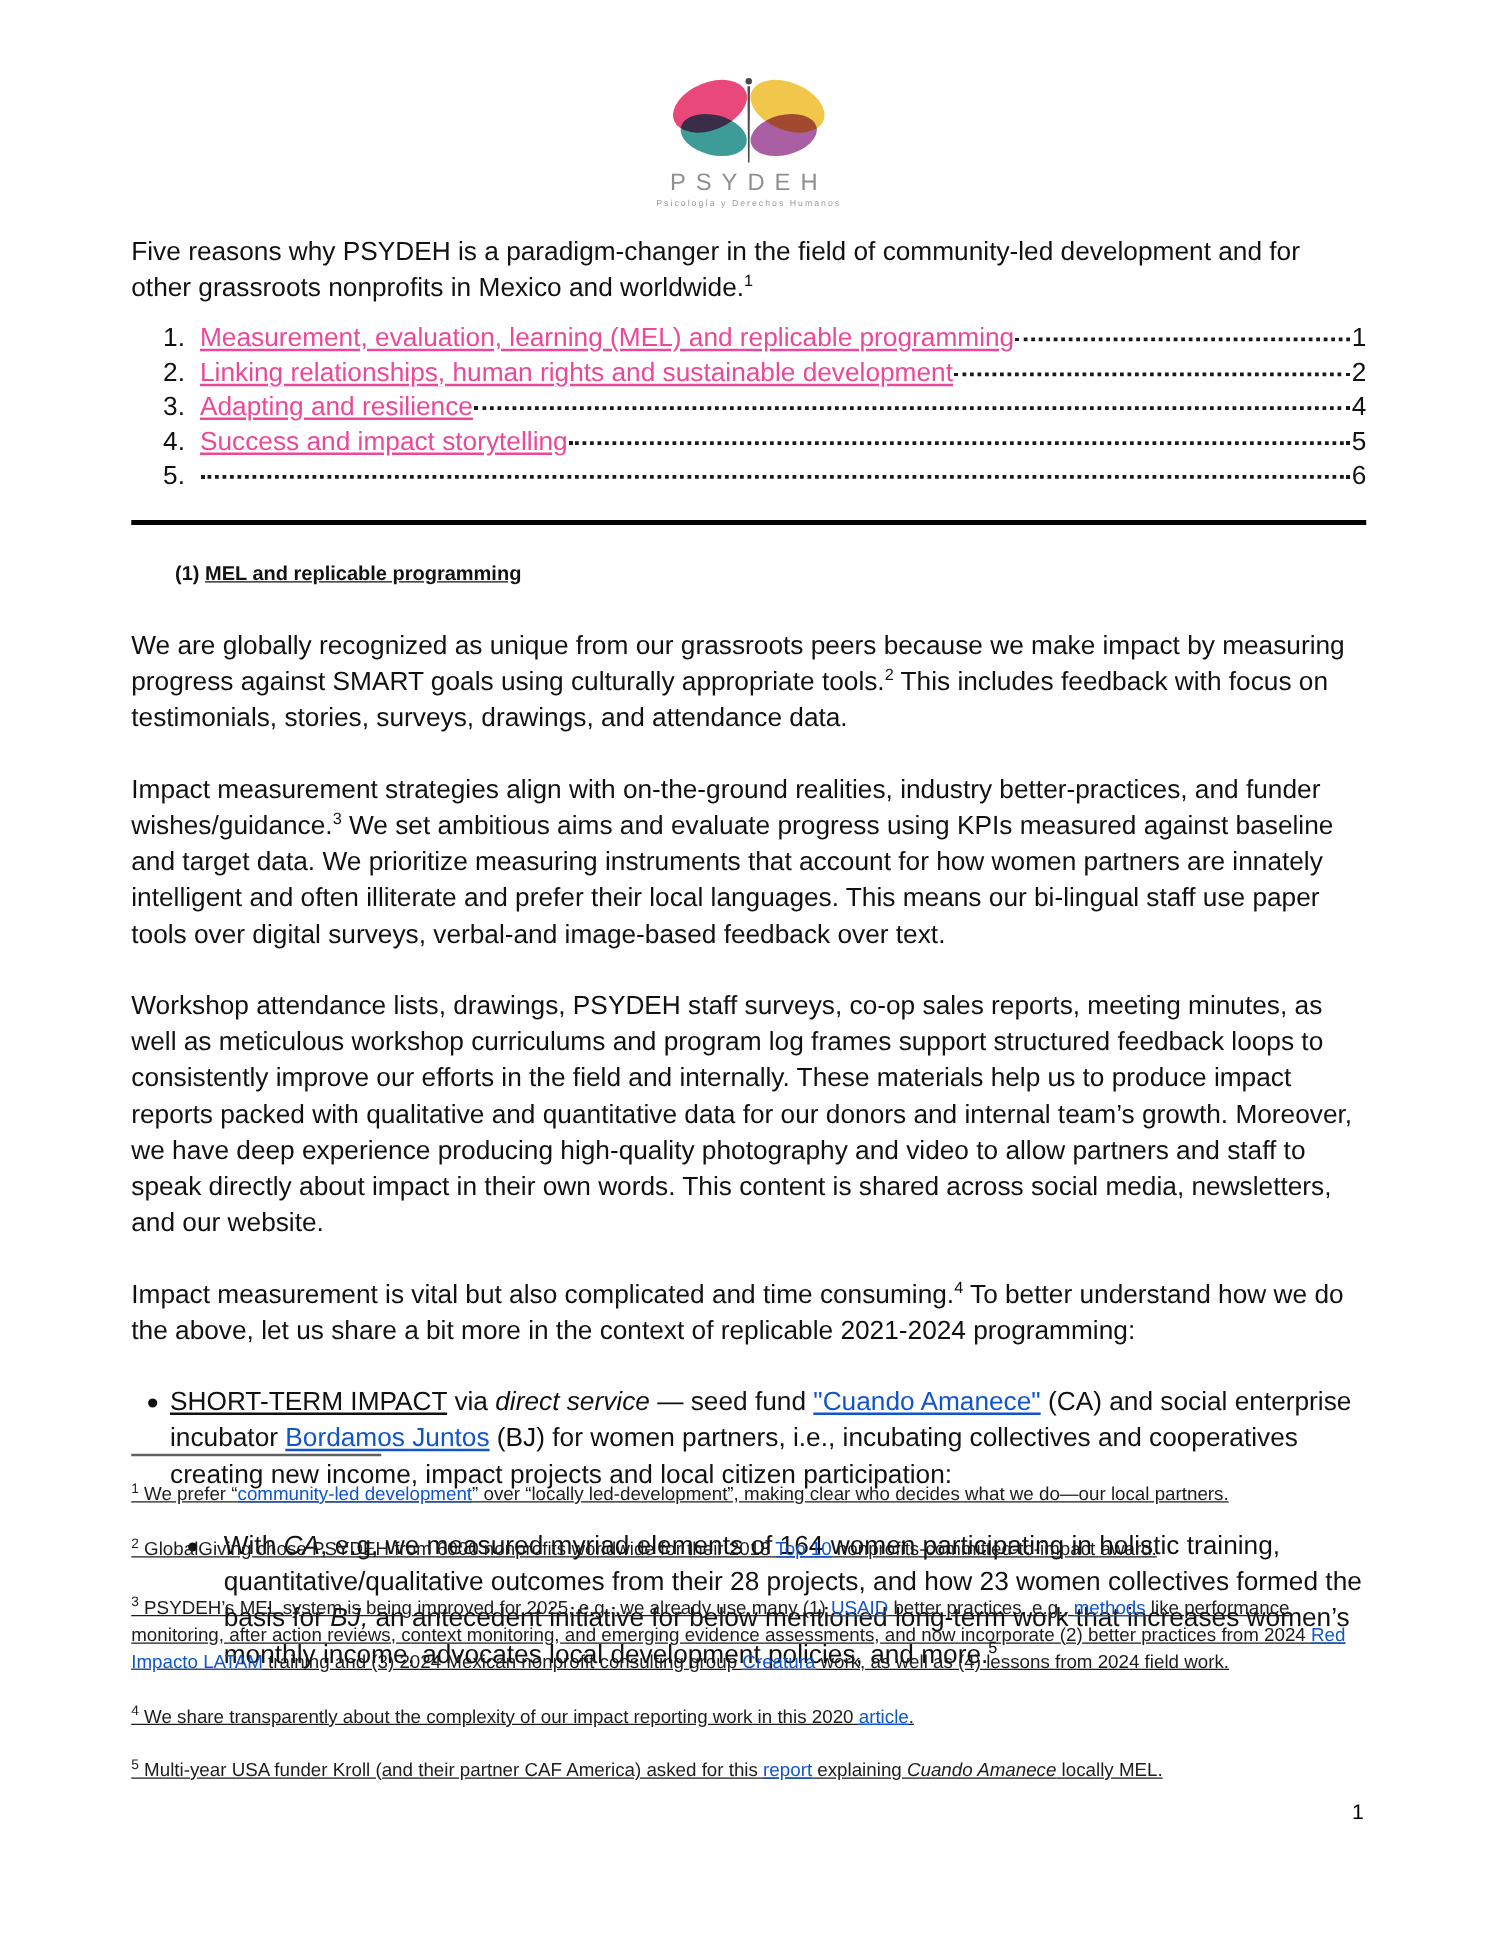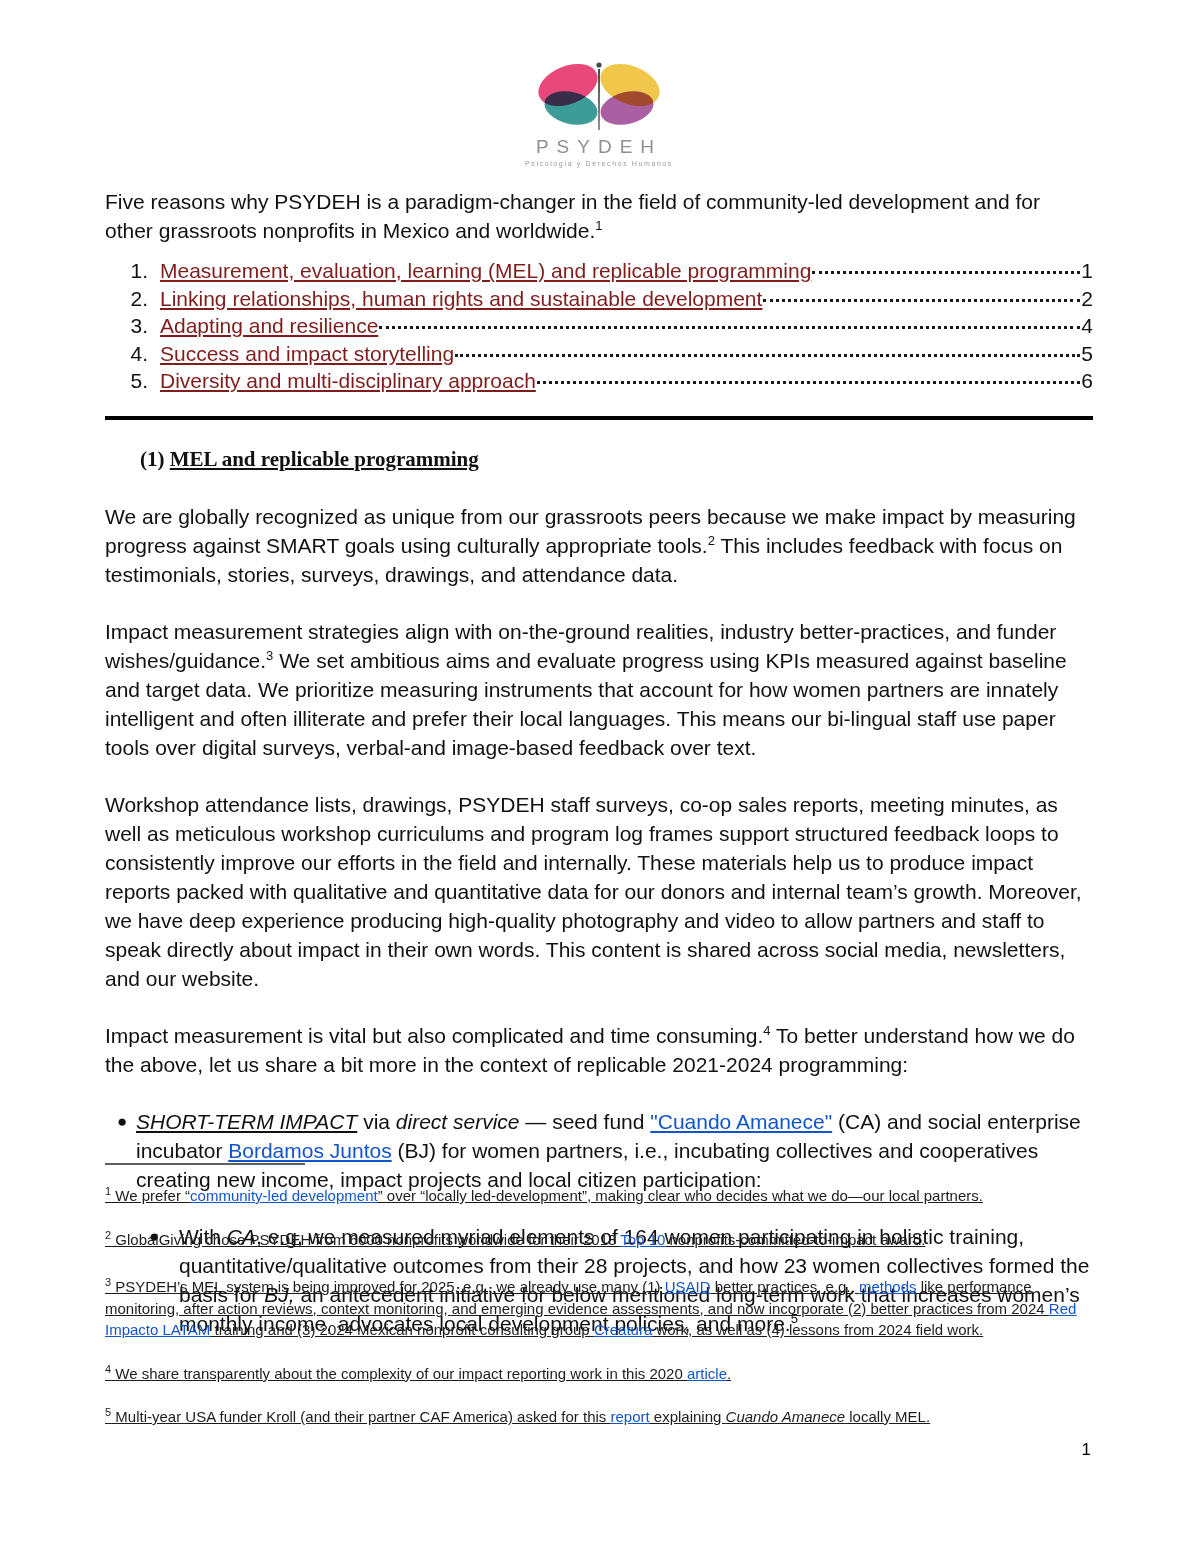--- a/index.html
+++ b/index.html
@@ -33,39 +33,39 @@
     letter-spacing: 1.6px;
     color: #9a9a9a;
   }
 
   
   .body-text { font-size: 21px; line-height: 29px; }
   .intro { margin-top: 20px; }
   p.para { margin-top: 28px; }
   sup { font-size: 13px; vertical-align: super; line-height: 0; }
   .s-i { font-style: italic; }
-  .s-iu { font-style: italic; text-decoration: underline; }
+  .s-iu { text-decoration: underline; }
   .s-b { font-weight: bold; }
   .s-bu { font-weight: bold; text-decoration: underline; }
   a.lnk { color: #1155cc; text-decoration: underline; cursor: pointer; }
 
   
   .toc { margin-top: 12px; }
   .toc-row { display: flex; align-items: baseline; line-height: 27.5px; font-size: 21px; }
   .toc-num { width: 37px; text-align: right; padding-right: 12px; flex: 0 0 auto; margin-left: 18px; }
-  .toc-link { color: #7f1d1d; text-decoration: underline; white-space: nowrap; cursor: pointer; }
+  .toc-link { color: #ec4899; text-decoration: underline; white-space: nowrap; cursor: pointer; }
   .toc-leader { flex: 1 1 auto; border-bottom: 3px dotted #1a1a1a; margin: 0 1px; transform: translateY(-4px); min-width: 20px; }
   .toc-page { flex: 0 0 auto; }
 
   
   .hr-thick { margin-top: 21px; border: none; border-top: 4px solid #000000; }
   .fn-divider { width: 200px; border: none; border-top: 2px solid #606060; }
 
   
-  .section-heading { margin-top: 25px; margin-left: 35px; font-size: 21px; line-height: 29px; font-family: Liberation Serif, serif; }
+  .section-heading { margin-top: 25px; margin-left: 35px; font-size: 16px; line-height: 29px; }
 
   
   .ul1 { margin-top: 28px; display: flex; }
   .b-marker { flex: 0 0 auto; font-size: 17px; line-height: 29px; }
   .ul1 .b-marker { width: 31px; padding-left: 12px; }
   .ul1 .b-body { flex: 1; }
   .ul2 { margin-top: 28px; display: flex; }
   .ul2 .b-marker { width: 30px; margin-left: 44px; }
   .ul2 .b-body { flex: 1; }
 
@@ -126,21 +126,20 @@
         <span class="toc-page">4</span>
       </div>
       <div class="toc-row">
         <span class="toc-num">4.</span>
         <a class="toc-link">Success and impact storytelling</a>
         <span class="toc-leader"></span>
         <span class="toc-page">5</span>
       </div>
       <div class="toc-row">
         <span class="toc-num">5.</span>
-        <a class="toc-link">Diversity and multi-disciplinary approach</a>
         <span class="toc-leader"></span>
         <span class="toc-page">6</span>
       </div>
     </div>
 
     <hr class="hr-thick">
 
     <h2 class="section-heading"><span class="s-b">(1) </span><span class="s-bu">MEL and replicable programming</span></h2>
 
     <p class="body-text para"><span>We are globally recognized as unique from our grassroots peers because we make impact by measuring progress against SMART goals using culturally appropriate tools.</span><sup>2</sup><span> This includes feedback with focus on testimonials, stories, surveys, drawings, and attendance data.</span></p>

